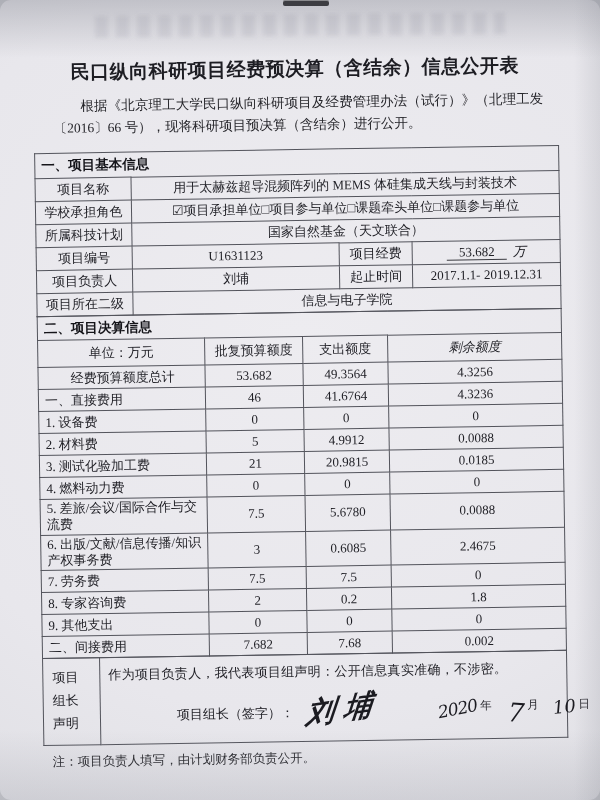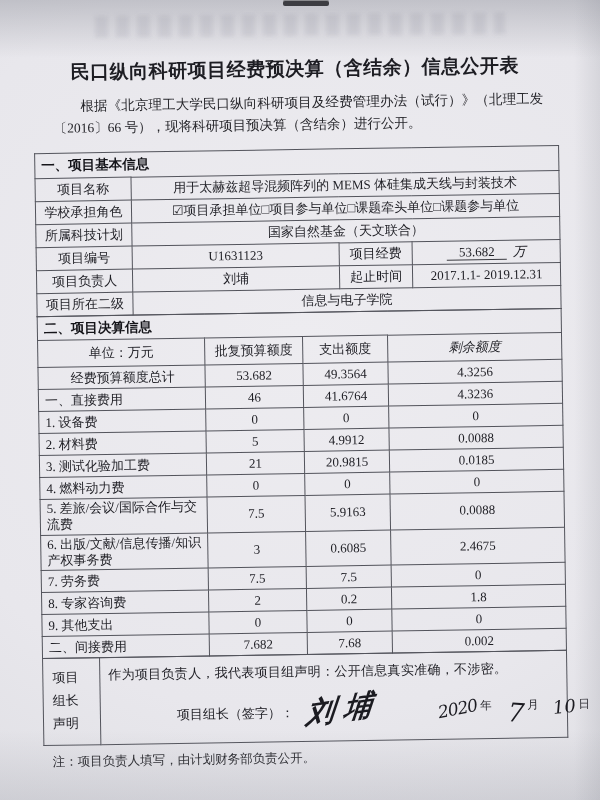--- a/index.html
+++ b/index.html
@@ -5,20 +5,21 @@
   html,body{margin:0;padding:0;}
   body{
     width:600px;height:800px;overflow:hidden;position:relative;
     background:#c6c7cc;
     font-family:"Liberation Serif","DejaVu Serif",serif;
     color:#26262b;
   }
   .photo{
     position:absolute;inset:0;
     background:radial-gradient(135% 95% at 50% 42%, #edecf0 0%, #e8e7ec 50%, #dddde2 82%, #d2d2d8 100%);
+    border-radius:11px;
   }
   .shade-top{position:absolute;top:0;left:0;width:100%;height:58px;
     background:linear-gradient(180deg, rgba(140,142,152,.42), rgba(140,142,152,0));}
   .shade-bottom{position:absolute;bottom:0;left:0;width:100%;height:70px;
     background:linear-gradient(0deg, rgba(140,142,152,.22), rgba(140,142,152,0));}
   .shade-right{position:absolute;top:0;right:0;width:26px;height:100%;
     background:linear-gradient(270deg, rgba(130,132,142,.18), rgba(130,132,142,0));}
   .clip{position:absolute;top:0;left:283px;width:46px;height:6px;background:#3d3d42;
     border-radius:2px;box-shadow:inset 0 1px 0 rgba(255,255,255,.4);}
   .bleed{position:absolute;top:14px;left:95px;width:410px;height:22px;
@@ -168,21 +169,21 @@
       </tr>
       <tr>
         <td class="rlab">4. 燃料动力费</td>
         <td class="num">0</td>
         <td class="num">0</td>
         <td class="num">0</td>
       </tr>
       <tr>
         <td class="rlab">5. 差旅/会议/国际合作与交流费</td>
         <td class="num">7.5</td>
-        <td class="num">5.9163</td>
+        <td class="num">5.6780</td>
         <td class="num">0.0088</td>
       </tr>
       <tr>
         <td class="rlab">6. 出版/文献/信息传播/知识产权事务费</td>
         <td class="num">3</td>
         <td class="num">0.6085</td>
         <td class="num">2.4675</td>
       </tr>
       <tr>
         <td class="rlab">7. 劳务费</td>

